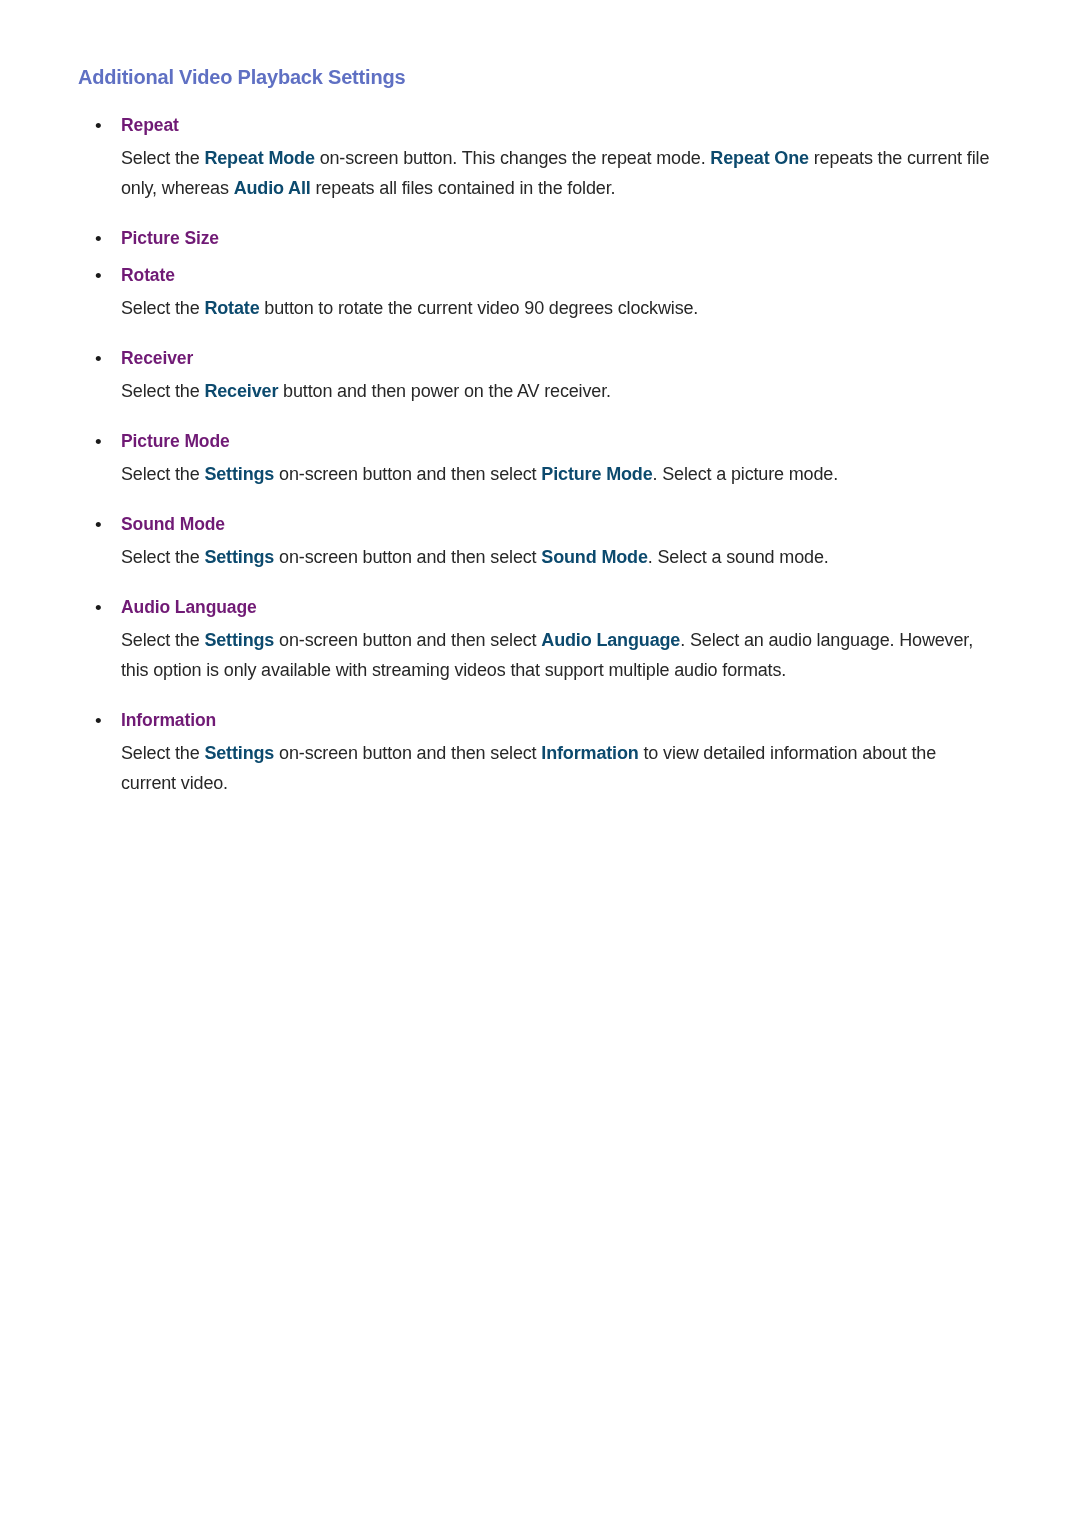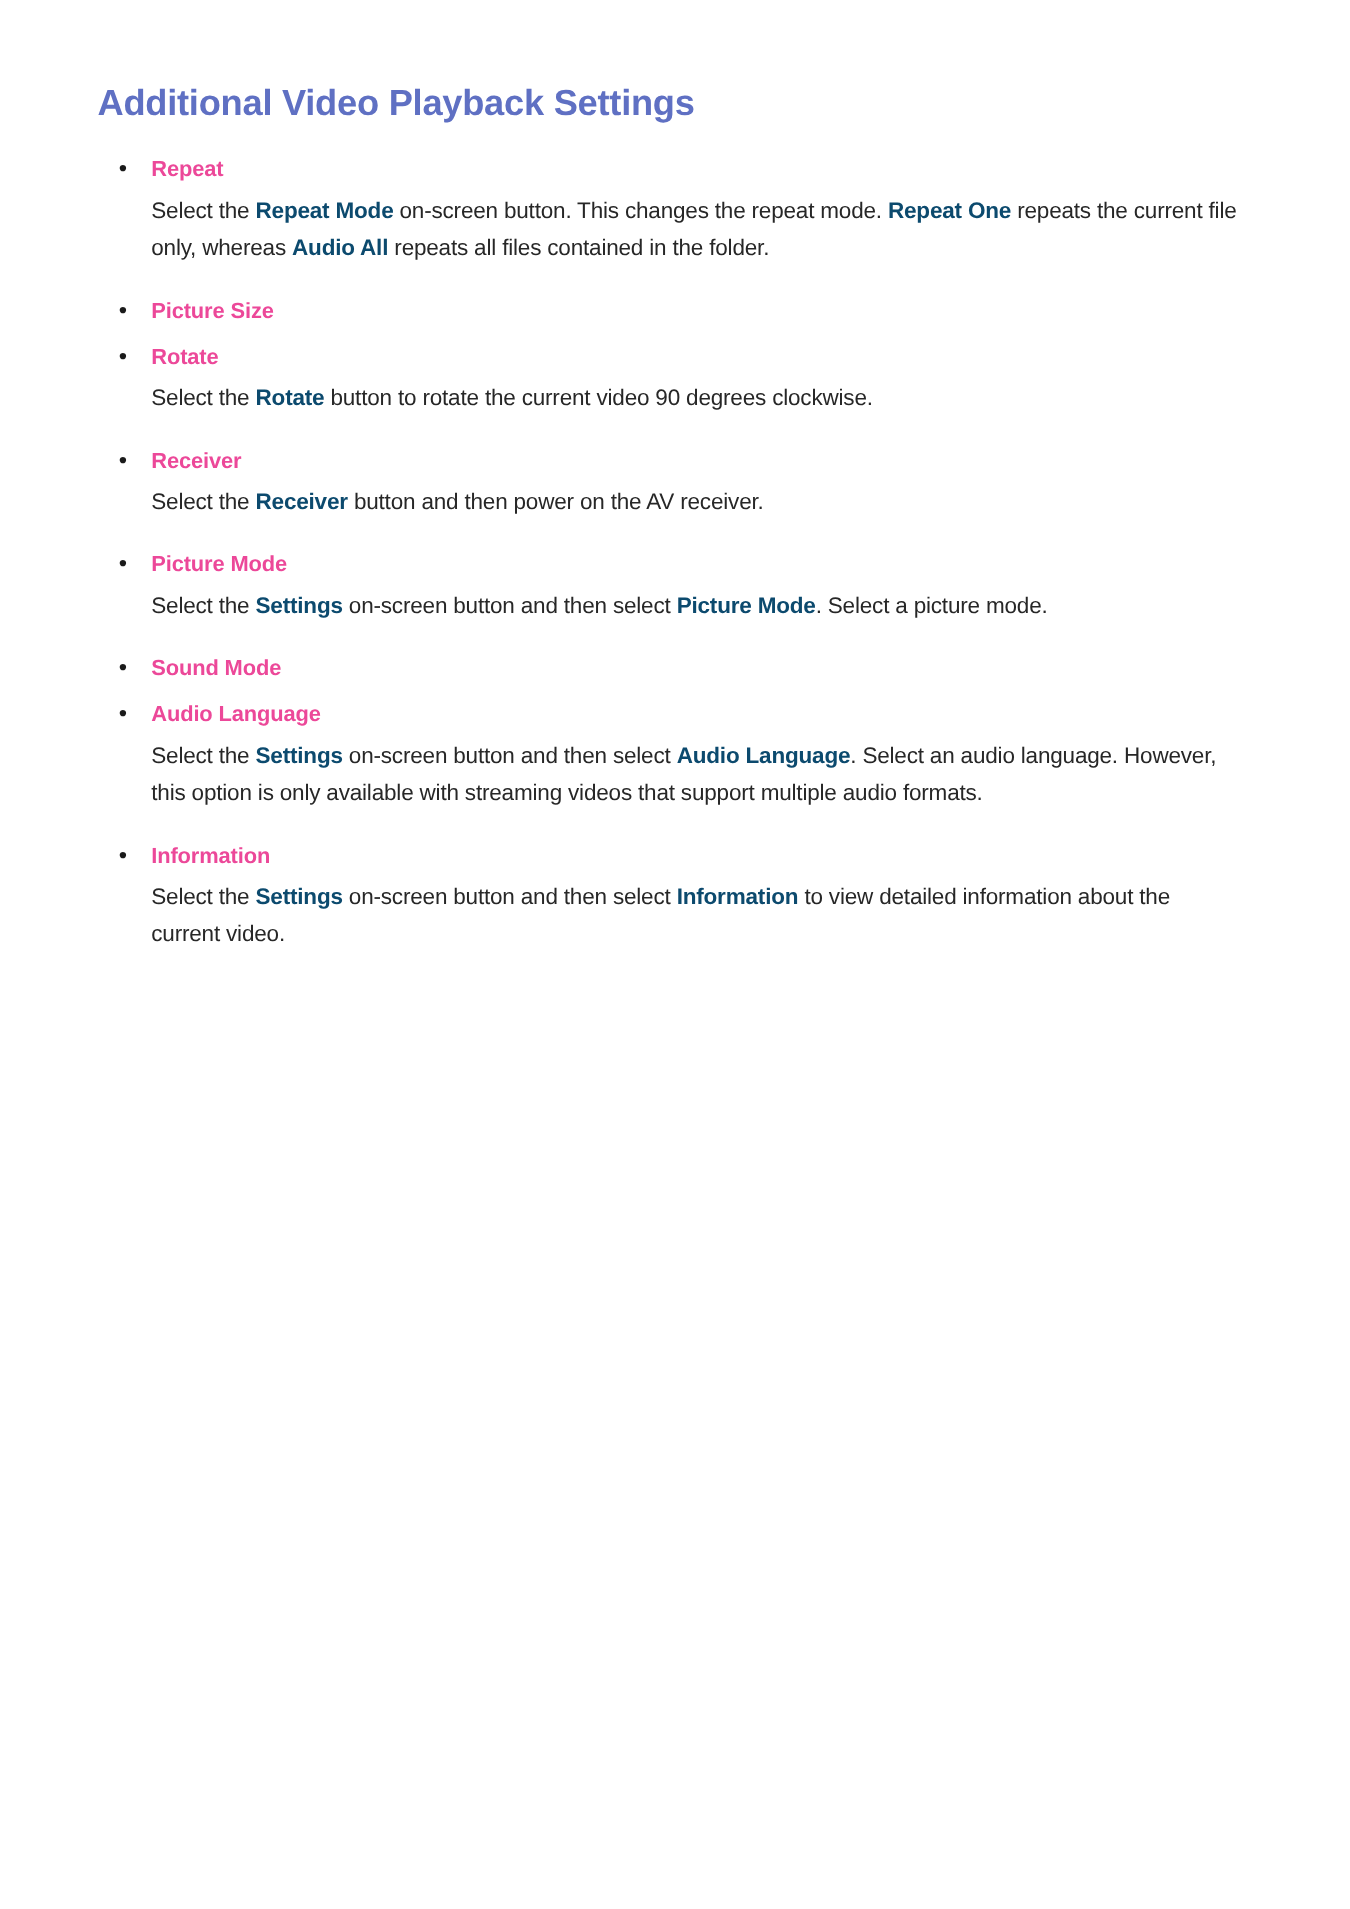--- a/index.html
+++ b/index.html
@@ -16,21 +16,21 @@
   }
   .page {
     position: relative;
     width: 1080px;
     height: 1527px;
     box-sizing: border-box;
     padding: 66px 90px 0 78px;
     background: #ffffff;
   }
   .page-title {
-    font-size: 29px;
+    font-size: 20px;
     font-weight: bold;
     color: #5f70c3;
     letter-spacing: -0.2px;
     line-height: 1.18;
     margin: 0 0 22px 0;
     white-space: nowrap;
   }
   .section {
     margin: 0 0 10px 0;
   }
@@ -44,21 +44,21 @@
     flex: 0 0 26px;
     margin-left: 17px;
     font-size: 19px;
     line-height: 27px;
     color: #1a1a1a;
   }
   .bullet-label {
     font-size: 17.5px;
     font-weight: bold;
     line-height: 27px;
-    color: #ec4899;
+    color: #701a75;
     letter-spacing: -0.1px;
   }
   .body-para {
     margin: 0 0 22px 0;
     padding-left: 43px;
     font-size: 18px;
     line-height: 30px;
     color: #272727;
     letter-spacing: -0.15px;
     max-width: 875px;
@@ -108,20 +108,21 @@
           <span class="bullet-dot">•</span>
           <span class="bullet-label">Picture Mode</span>
         </div>
         <p class="body-para"><span>Select the </span><span class="term">Settings</span><span> on-screen button and then select </span><span class="term">Picture Mode</span><span>. Select a picture mode.</span></p>
       </div>
       <div class="section">
         <div class="bullet-row">
           <span class="bullet-dot">•</span>
           <span class="bullet-label">Sound Mode</span>
         </div>
+        <p class="body-para"><span>Select the </span><span class="term">Settings</span><span> on-screen button and then select </span><span class="term">Sound Mode</span><span>. Select a sound mode.</span></p>
       </div>
       <div class="section">
         <div class="bullet-row">
           <span class="bullet-dot">•</span>
           <span class="bullet-label">Audio Language</span>
         </div>
         <p class="body-para"><span>Select the </span><span class="term">Settings</span><span> on-screen button and then select </span><span class="term">Audio Language</span><span>. Select an audio language. However, this option is only available with streaming videos that support multiple audio formats.</span></p>
       </div>
       <div class="section">
         <div class="bullet-row">

